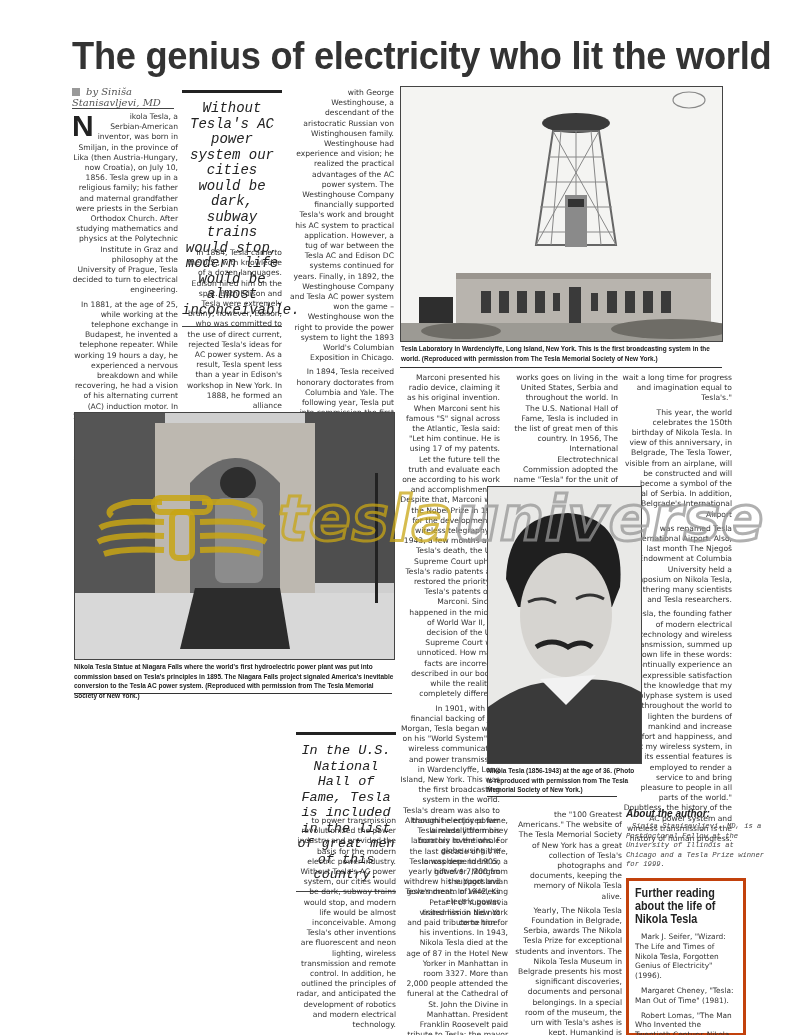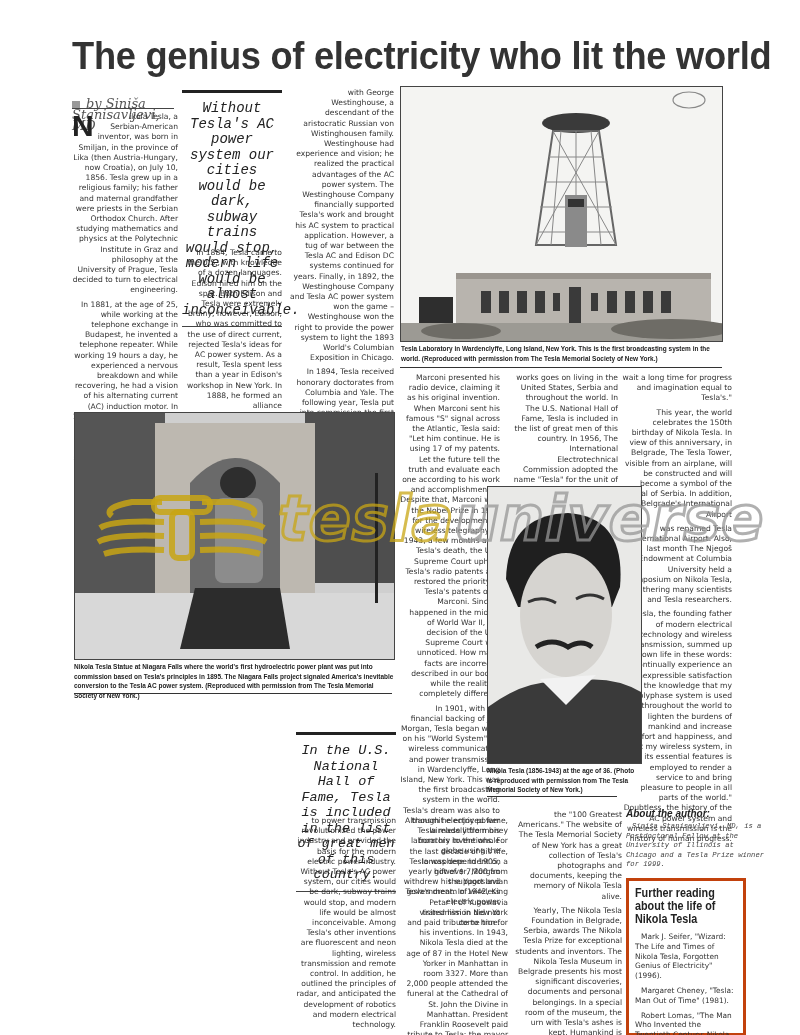--- a/index.html
+++ b/index.html
@@ -1,19 +1,19 @@
 <!DOCTYPE html>
 <html><head>
 <meta charset="utf-8">
 <style>
   html,body{margin:0;padding:0;background:#fff;}
   body{width:800px;height:1035px;position:relative;overflow:hidden;font-family:"DejaVu Sans",sans-serif;color:#222;}
   .page{position:absolute;left:0;top:10px;width:800px;height:1035px;}
   .headline{position:absolute;left:72px;top:24px;width:720px;font-family:"Liberation Sans",sans-serif;font-weight:bold;font-size:39px;letter-spacing:-0.3px;color:#333;white-space:nowrap;transform:scaleX(0.93);transform-origin:left top;}
-  .byline{position:absolute;left:72px;top:76px;width:100px;font-family:"DejaVu Serif",serif;font-style:italic;font-size:13px;color:#555;line-height:11px;margin-top:12px;}
+  .byline{position:absolute;left:72px;top:76px;width:100px;font-family:"DejaVu Serif",serif;font-style:italic;font-size:10px;color:#555;line-height:11px;}
   .byline .sq{display:inline-block;width:8px;height:8px;background:#999;margin-right:6px;vertical-align:-1px;}
   .byline-rule{position:absolute;left:72px;top:98px;width:102px;height:1px;background:#444;}
   .col{position:absolute;font-family:"DejaVu Sans",sans-serif;font-size:7.6px;line-height:10.2px;color:#333;text-align:right;}
   .col p{margin:0 0 4px 0;text-indent:6px;}
   .col p.noind{text-indent:0;}
   .dropcap{float:left;font-family:"Liberation Sans",sans-serif;font-weight:bold;font-size:30px;line-height:26px;margin:1px 3px 0 0;color:#222;}
   .pull{position:absolute;font-family:Liberation Mono, monospace;font-style:italic;text-align:center;color:#222;}
   .pull .rule{height:3px;background:#222;margin-bottom:8px;}
   .pull .rule-b{height:1px;background:#444;margin-top:8px;}
   .photo{position:absolute;border:1px solid #444;overflow:hidden;}

